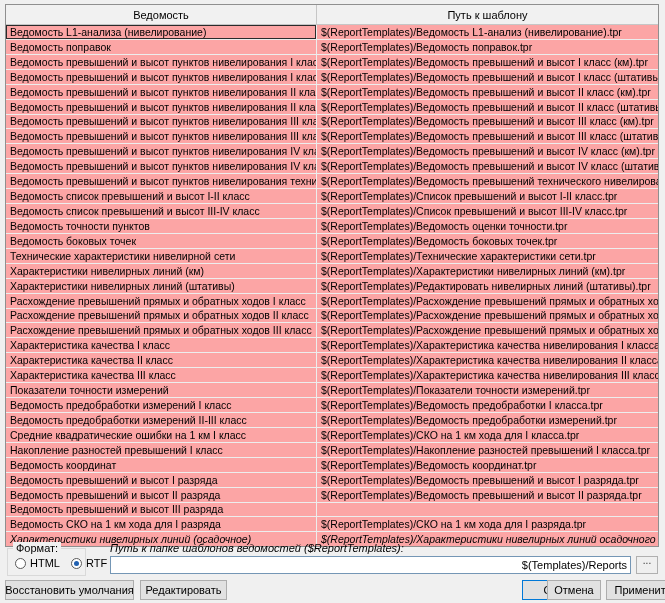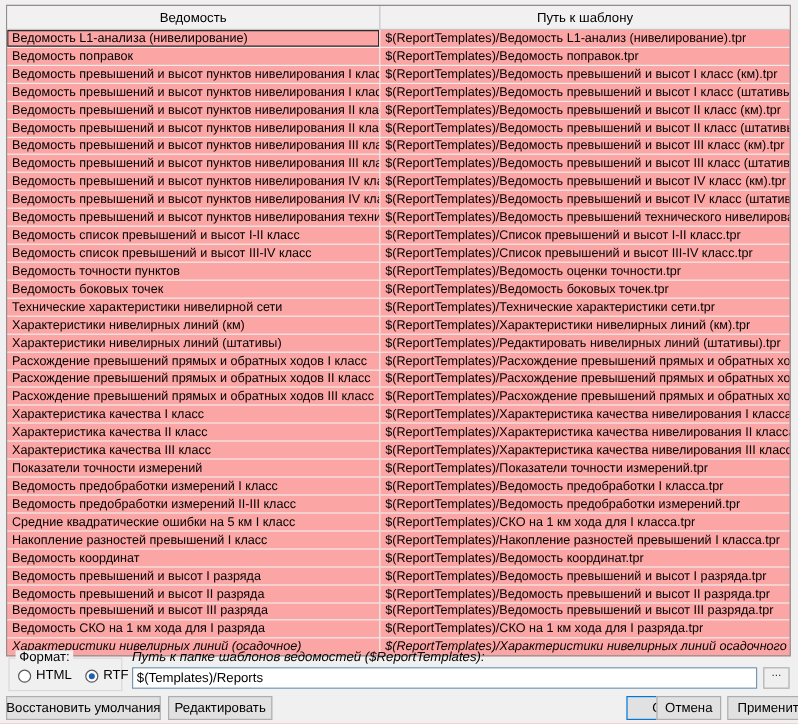--- a/index.html
+++ b/index.html
@@ -39,21 +39,21 @@
     padding:0 4px;
     white-space:nowrap; overflow:hidden;
     box-sizing:border-box;
   }
   .td-name { width:311px; border-right:1px solid #ededed; }
   .td-path { flex:1; }
   .trow.selected .td-name { box-shadow:inset 0 0 0 1px #2b2b2b; }
   
   .format-group {
     position:absolute; left:7px; top:548px;
-    width:95px; height:28px;
+    width:79px; height:28px;
     border:1px solid #d9d9d9;
     box-sizing:border-box;
   }
   .format-legend {
     position:absolute; top:-7px; left:5px;
     background:#f0f0f0; padding:0 3px;
     font-size:11px; color:#000;
   }
   .radios { display:flex; align-items:center; gap:11px; padding:8px 0 0 7px; }
   .radio-option { display:flex; align-items:center; gap:4px; font-size:11px; cursor:default; }
@@ -73,20 +73,21 @@
     font-size:11px; color:#000; white-space:nowrap;font-style:italic;
   }
   .path-input {
     position:absolute; left:110px; top:556px;
     width:521px; height:18px;
     border:1px solid #7496b5; background:#fff;
     box-sizing:border-box;
     font-family:"Liberation Sans", sans-serif;
     font-size:11px; padding:0 3px;
     outline:none;
+    text-align:right;
   }
   .browse-btn {
     position:absolute; left:636px; top:556px;
     width:22px; height:18px;
     background:#efefef; border:1px solid #b0b0b0;
     box-sizing:border-box;
     font-size:10px; line-height:8px;
     display:flex; align-items:flex-start; justify-content:center;
     color:#333;
   }
@@ -244,21 +245,21 @@
     <div class="td td-name">Ведомость предобработки измерений I класс</div>
     <div class="td td-path">$(ReportTemplates)/Ведомость предобработки I класса.tpr</div>
   </div>
 
   <div class="trow">
     <div class="td td-name">Ведомость предобработки измерений II-III класс</div>
     <div class="td td-path">$(ReportTemplates)/Ведомость предобработки измерений.tpr</div>
   </div>
 
   <div class="trow">
-    <div class="td td-name">Средние квадратические ошибки на 5 км I класс</div>
+    <div class="td td-name">Средние квадратические ошибки на 1 км I класс</div>
     <div class="td td-path">$(ReportTemplates)/СКО на 1 км хода для I класса.tpr</div>
   </div>
 
   <div class="trow">
     <div class="td td-name">Накопление разностей превышений I класс</div>
     <div class="td td-path">$(ReportTemplates)/Накопление разностей превышений I класса.tpr</div>
   </div>
 
   <div class="trow">
     <div class="td td-name">Ведомость координат</div>
@@ -270,21 +271,20 @@
     <div class="td td-path">$(ReportTemplates)/Ведомость превышений и высот I разряда.tpr</div>
   </div>
 
   <div class="trow">
     <div class="td td-name">Ведомость превышений и высот II разряда</div>
     <div class="td td-path">$(ReportTemplates)/Ведомость превышений и высот II разряда.tpr</div>
   </div>
 
   <div class="trow">
     <div class="td td-name">Ведомость превышений и высот III разряда</div>
-    <div class="td td-path">$(ReportTemplates)/Ведомость превышений и высот III разряда.tpr</div>
   </div>
 
   <div class="trow">
     <div class="td td-name">Ведомость СКО на 1 км хода для I разряда</div>
     <div class="td td-path">$(ReportTemplates)/СКО на 1 км хода для I разряда.tpr</div>
   </div>
 
   <div class="trow">
     <div class="td td-name">Характеристики нивелирных линий (осадочное)</div>
     <div class="td td-path">$(ReportTemplates)/Характеристики нивелирных линий осадочного (штативы).tpr</div>

